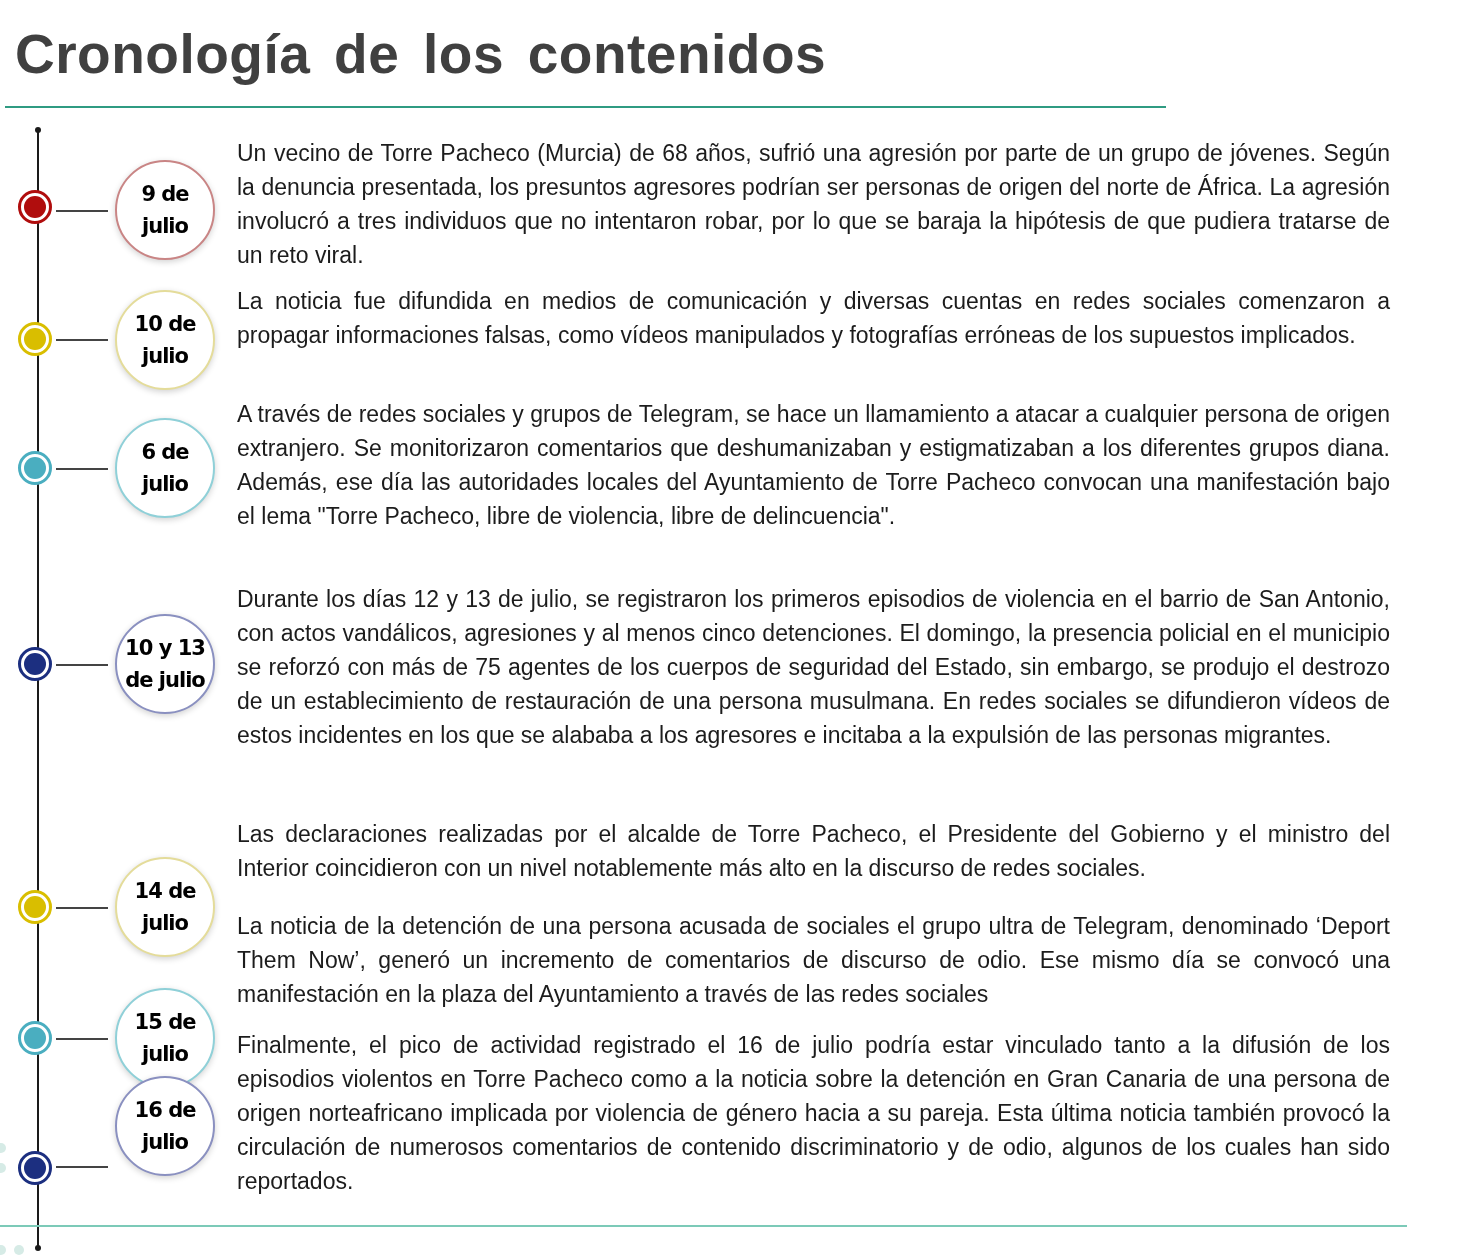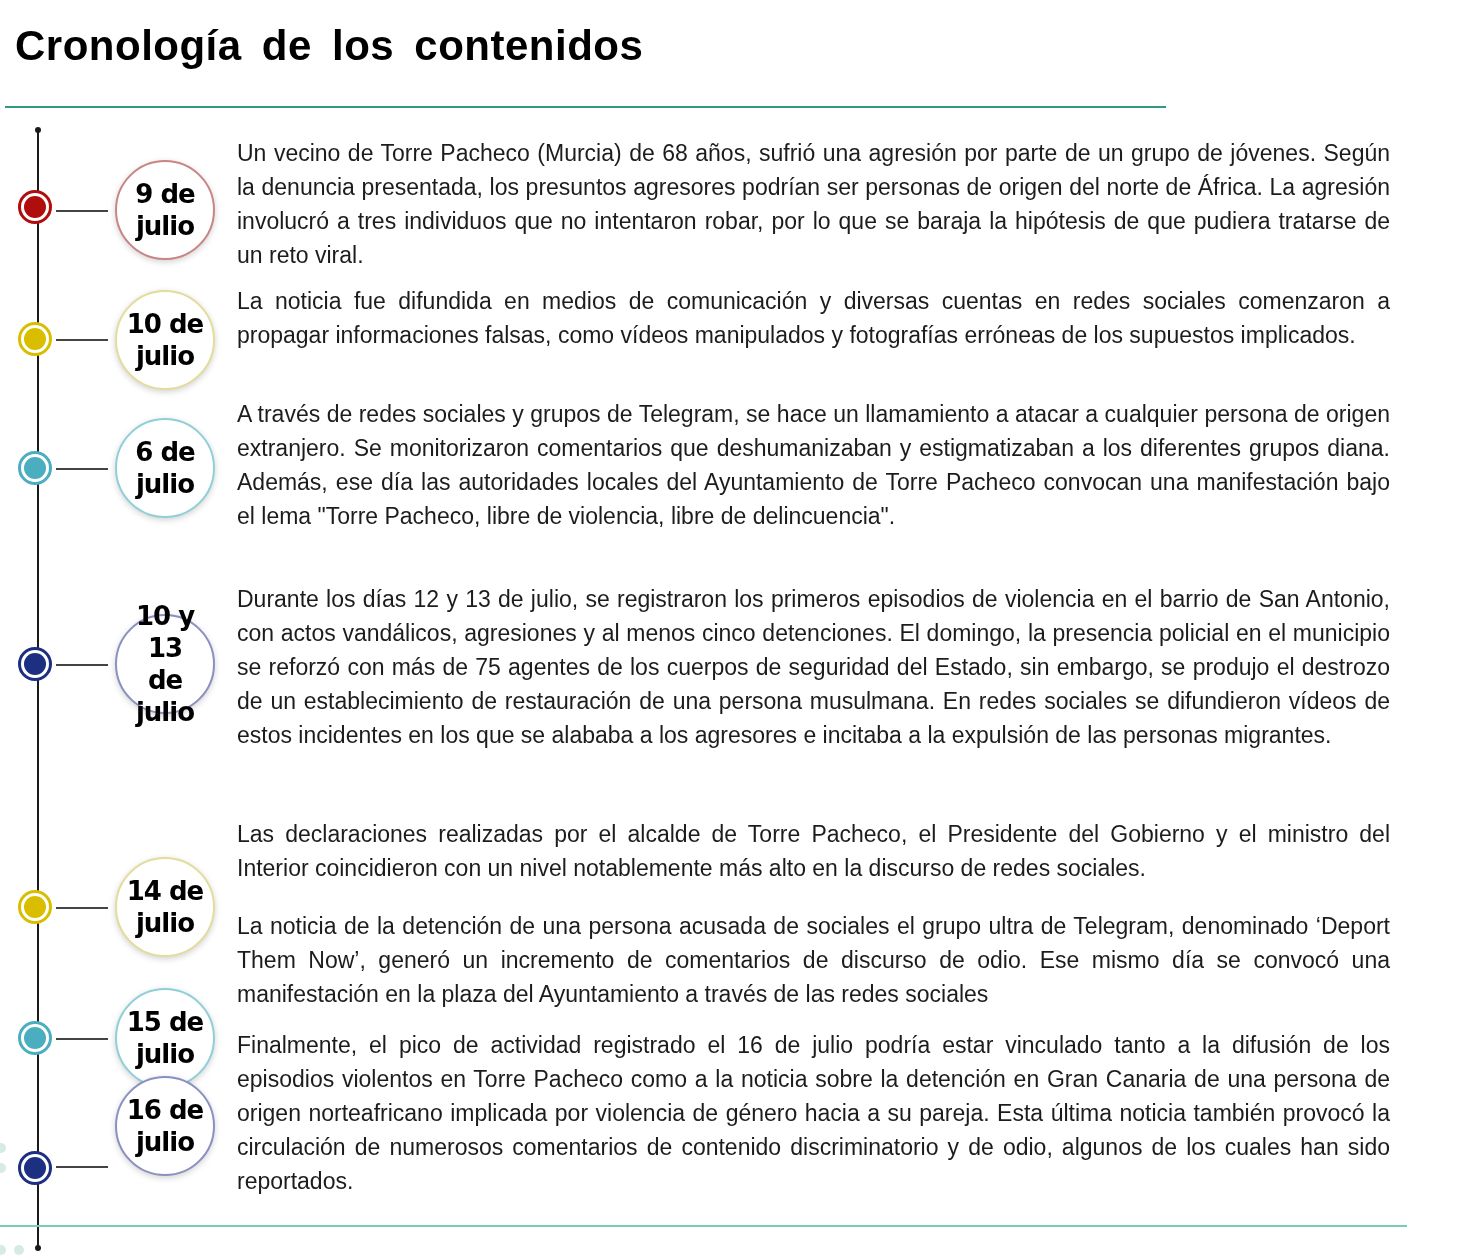--- a/index.html
+++ b/index.html
@@ -1,33 +1,33 @@
 <!DOCTYPE html>
 <html><head>
 <meta charset="utf-8">
 <style>
   html, body { margin:0; padding:0; background:#ffffff; }
   body { width:1472px; height:1260px; position:relative; overflow:hidden;
          font-family:"Liberation Sans", "DejaVu Sans", sans-serif; color:#1a1a1a; }
   .title { position:absolute; left:15px; top:22px; margin:0;
            font-family:"Liberation Sans", sans-serif; font-weight:bold;
-           font-size:42px; letter-spacing:0.5px; word-spacing:8px; color:#000000; }
+           font-size:55px; letter-spacing:0.5px; word-spacing:8px; color:#404040; }
   .rule-top { position:absolute; left:5px; top:106px; width:1161px; height:2px; background:#2f9b82; }
   .rule-bottom { position:absolute; left:0px; top:1225px; width:1407px; height:2px; background:#7ccab8; }
   .vline { position:absolute; left:37px; top:130px; width:2px; height:1120px; background:#1a1a1a; }
   .cap { position:absolute; left:35px; width:6px; height:6px; border-radius:50%; background:#1a1a1a; }
   .node { position:absolute; left:18px; width:34px; height:34px; border-radius:50%;
           box-sizing:border-box; border:3px solid; background:#fff; }
   .node .dot { position:absolute; left:3px; top:3px; width:22px; height:22px; border-radius:50%; }
   .connector { position:absolute; left:56px; width:52px; height:2px; background:#444; }
   .badge { position:absolute; left:115px; width:100px; height:100px; border-radius:50%;
            box-sizing:border-box; border:2px solid; background:#fff;
            box-shadow:0 2px 6px rgba(0,0,0,0.18);
            display:flex; align-items:center; justify-content:center; text-align:center; }
-  .badge span { font-family:"DejaVu Sans", sans-serif; font-weight:bold; font-size:26px;
+  .badge span { font-family:"DejaVu Sans", sans-serif; font-weight:bold; font-size:21px;
                 line-height:32px; letter-spacing:-1px; color:#000; white-space:pre-line; }
   .para { position:absolute; left:237px; width:1153px; margin:0;
           font-family:"Liberation Sans", sans-serif; font-size:23px; line-height:34px;
           text-align:justify; color:#1c1c1c; }
   .deco-dot { position:absolute; width:10px; height:10px; border-radius:50%; background:#d6ebe6; }
 </style>
 </head>
 <body>
 
 <h1 class="title">Cronología de los contenidos</h1>

